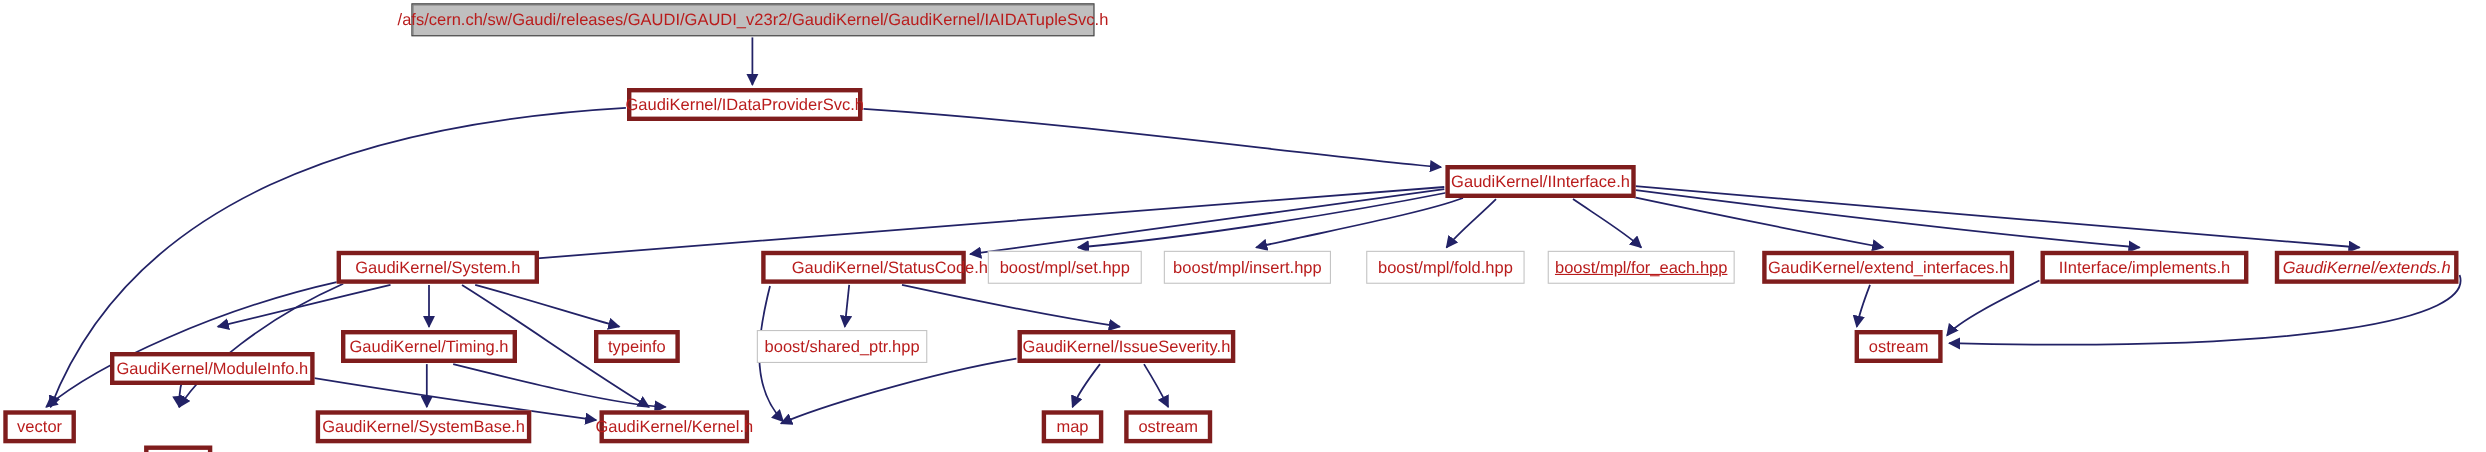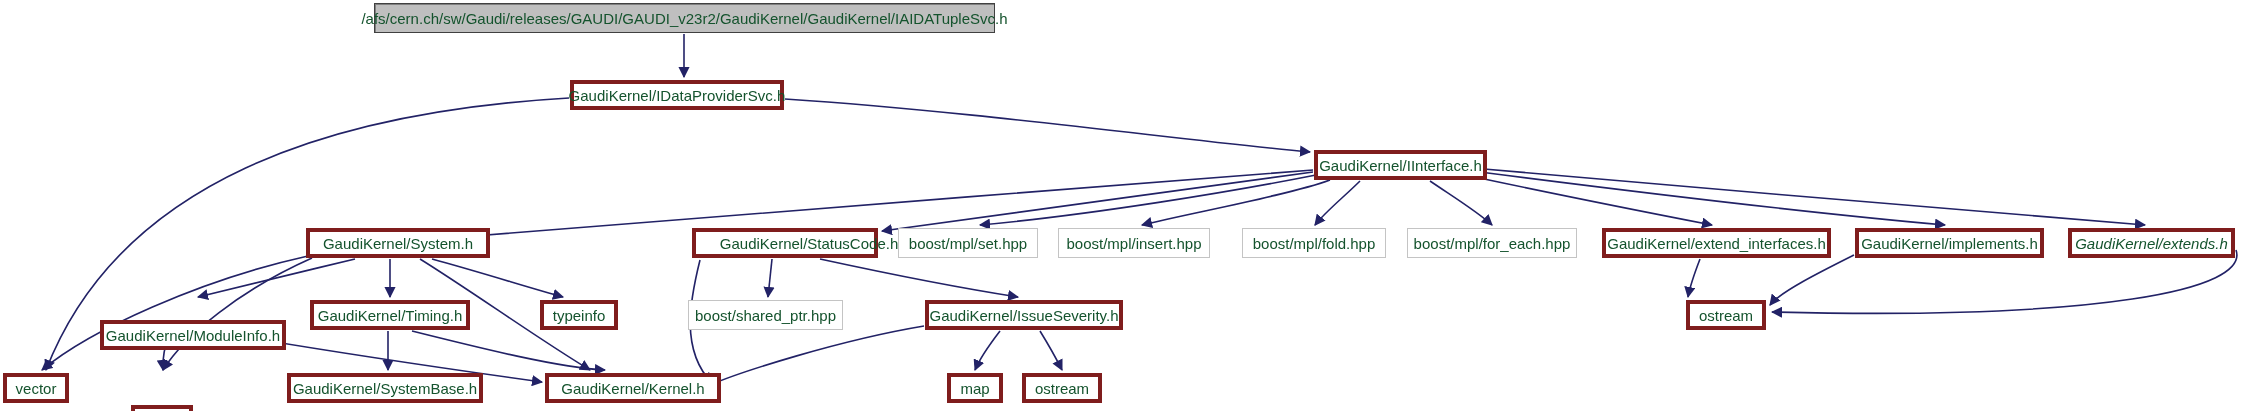--- a/index.html
+++ b/index.html
@@ -28,21 +28,21 @@
   .node {
     position: absolute;
     box-sizing: border-box;
     display: flex;
     align-items: center;
     justify-content: center;
     height: 30px;
     background: #ffffff;
     border: 1px solid #000000;
     font-size: 15px;
-    color: #14532d;
+    color: #b91c1c;
     white-space: nowrap;
     letter-spacing: 0px;
     z-index: 3;
   }
   .node.root {
     background: #bfbfbf;
     border: 1px solid #404040;
     box-shadow: 1px 1px 0 0 #808080 inset;
   }
   .node.bold {
@@ -159,30 +159,30 @@
   </div>
 
   <div class="node faint" style="left:1058px; top:228px; width:152px;">
     <span class="node-label">boost/mpl/insert.hpp</span>
   </div>
 
   <div class="node faint" style="left:1242px; top:228px; width:144px;">
     <span class="node-label">boost/mpl/fold.hpp</span>
   </div>
 
-  <div class="node faint" style="left:1407px; top:228px; width:170px;">
+  <div class="node faint" style="left:1407px; top:228px; width:170px;text-decoration:underline;">
     <span class="node-label">boost/mpl/for_each.hpp</span>
   </div>
 
   <div class="node bold" style="left:1602px; top:228px; width:229px;">
     <span class="node-label">GaudiKernel/extend_interfaces.h</span>
   </div>
 
   <div class="node bold" style="left:1855px; top:228px; width:189px;">
-    <span class="node-label">GaudiKernel/implements.h</span>
+    <span class="node-label">IInterface/implements.h</span>
   </div>
 
   <div class="node bold" style="left:2068px; top:228px; width:167px;font-style:italic;">
     <span class="node-label">GaudiKernel/extends.h</span>
   </div>
 
   <div class="node bold" style="left:100px; top:300px; width:186px;margin-top:20px;">
     <span class="node-label">GaudiKernel/ModuleInfo.h</span>
   </div>
 
@@ -211,21 +211,21 @@
   </div>
 
   <div class="node bold" style="left:131px; top:373px; width:62px;margin-top:32px;">
     <span class="node-label">string</span>
   </div>
 
   <div class="node bold" style="left:287px; top:373px; width:196px;">
     <span class="node-label">GaudiKernel/SystemBase.h</span>
   </div>
 
-  <div class="node bold" style="left:545px; top:373px; width:176px;">
+  <div class="node bold" style="left:545px; top:373px; width:136px;">
     <span class="node-label">GaudiKernel/Kernel.h</span>
   </div>
 
   <div class="node bold" style="left:947px; top:373px; width:56px;">
     <span class="node-label">map</span>
   </div>
 
   <div class="node bold" style="left:1022px; top:373px; width:80px;">
     <span class="node-label">ostream</span>
   </div>

